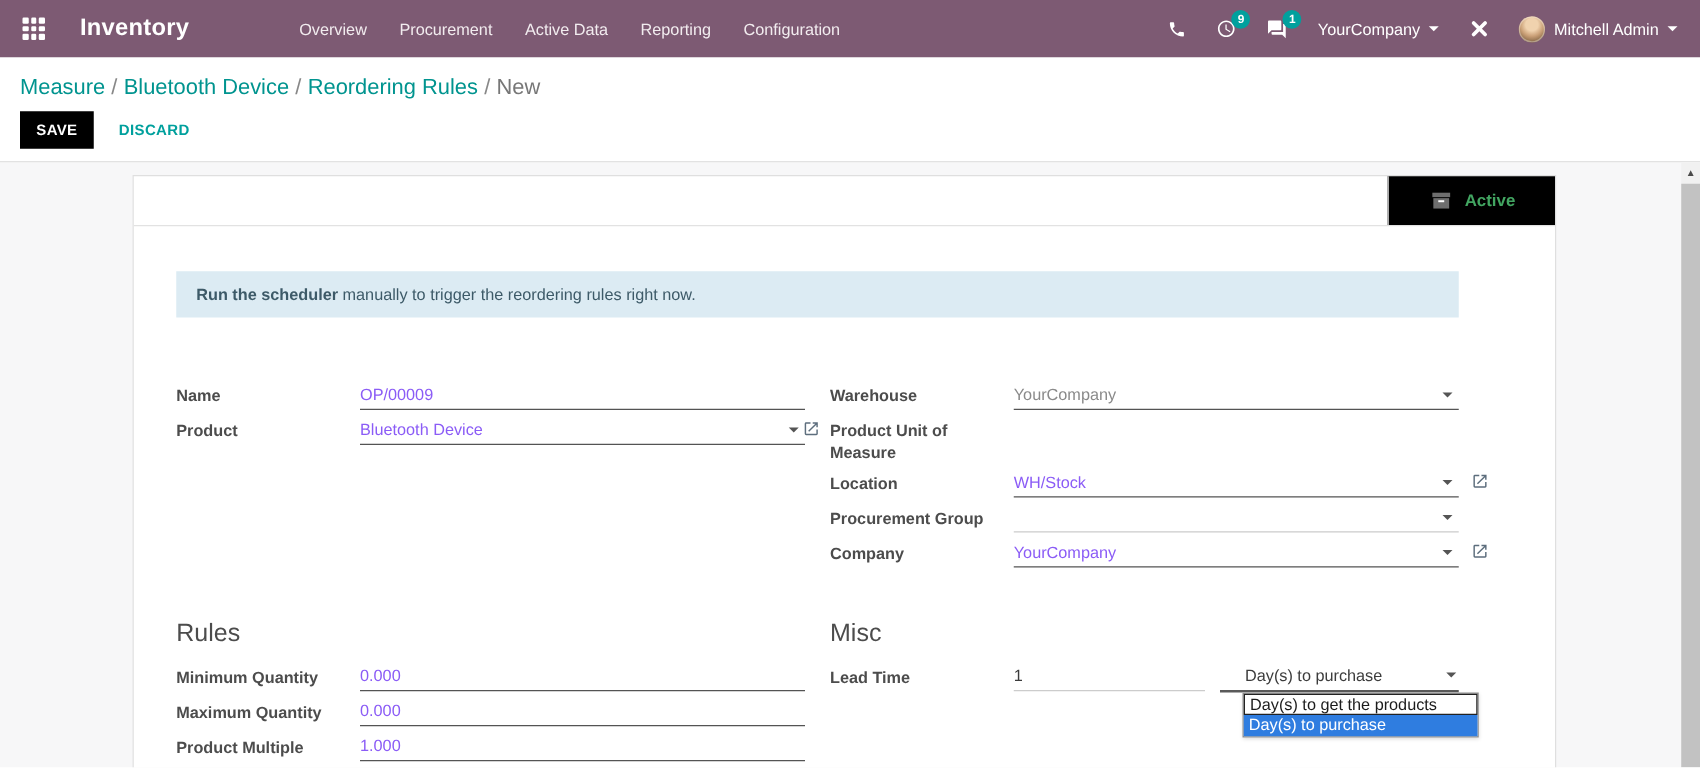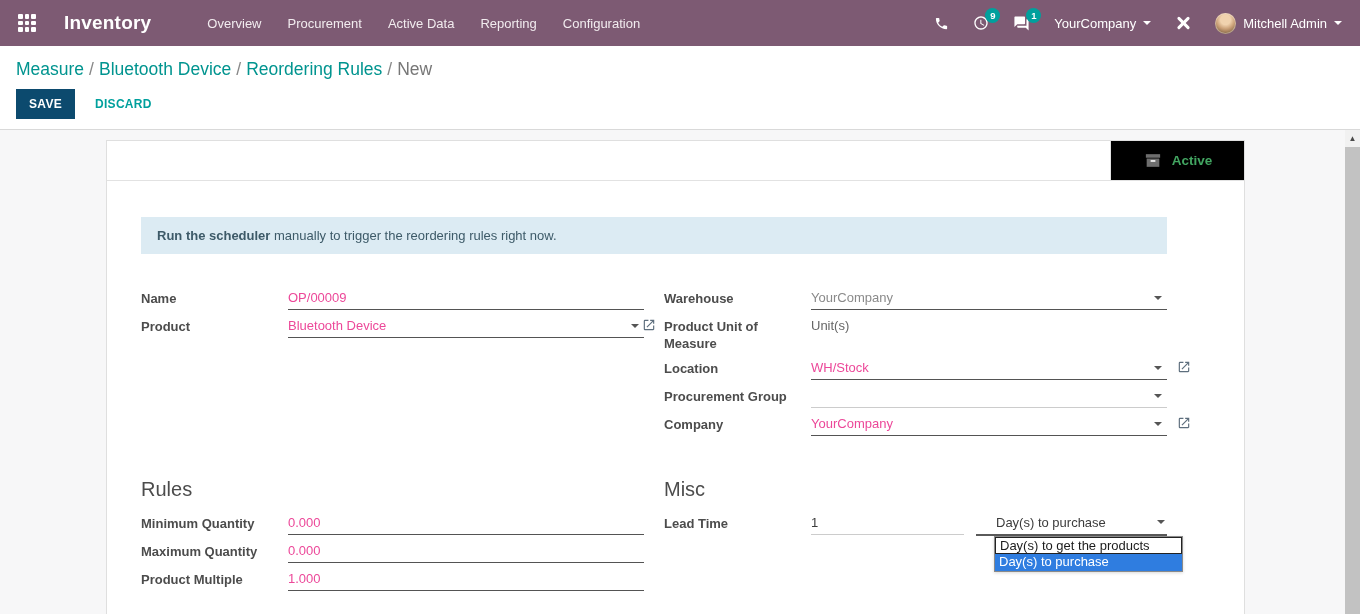--- a/index.html
+++ b/index.html
@@ -3,21 +3,21 @@
 <meta charset="utf-8">
 <style>
   * { margin:0; padding:0; box-sizing:border-box; }
   html,body { width:1360px; height:614px; overflow:hidden; background:#fff;
               font-family:"Liberation Sans", sans-serif; font-size:13px; color:#4c4c4c; }
 
   
   .navbar { height:46px; background:#7d5a73; display:flex; align-items:center; padding:0 18px; color:#fff; }
   .apps-grid { width:18px; height:18px; display:grid; grid-template-columns:repeat(3,1fr); grid-template-rows:repeat(3,1fr); gap:2px; cursor:pointer; margin-right:28px; flex:none; }
   .apps-grid i { background:#fff; border-radius:1px; }
-  .app-name { font-size:19px; font-weight:bold; margin-right:56px; letter-spacing:.2px; }
+  .app-name { font-size:19px; font-weight:bold; margin-right:88px; letter-spacing:.2px; }
   .nav-menu { display:flex; gap:26px; font-size:13px; }
   .nav-menu .menu-item { color:#f2ecef; cursor:pointer; padding:6px 0; }
   .nav-right { margin-left:auto; display:flex; align-items:center; gap:24px; }
   .nav-iconbtn { position:relative; cursor:pointer; display:flex; align-items:center; }
   .nav-iconbtn svg { display:block; }
   .badge { position:absolute; top:-7px; right:-11px; min-width:15px; height:15px; background:#00a09d; color:#fff;
            border-radius:8px; font-size:9.5px; line-height:15px; text-align:center; padding:0 3px; font-weight:bold; }
   .nav-text { display:flex; align-items:center; gap:7px; cursor:pointer; font-size:13px; color:#fff; }
   .caret-down { width:0; height:0; border-left:4px solid transparent; border-right:4px solid transparent; border-top:4px solid currentColor; display:inline-block; }
   .tools-x { position:relative; width:16px; height:16px; }
@@ -28,43 +28,43 @@
             background:radial-gradient(circle at 50% 32%, #f0d2ae 28%, #caa077 52%, #8a6a48 78%, #6e4f33 100%);
             box-shadow:inset 0 0 0 1px rgba(255,255,255,.35); }
 
   
   .control-panel { padding:12px 16px 12px 16px; height:84px; background:#fff; border-bottom:1px solid #d9d9d9; }
   .breadcrumb { font-size:17.5px; line-height:22px; color:#00a09d; }
   .breadcrumb .bc-link { color:#00948f; cursor:pointer; }
   .breadcrumb .bc-sep { color:#888; margin:0 5px; }
   .breadcrumb .bc-current { color:#777; }
   .btn-row { margin-top:9px; display:flex; align-items:center; gap:20px; }
-  .btn-save { background:#0c4a6e; color:#fff; border:none; font-size:12px; font-weight:bold; padding:8px 13px; cursor:pointer; letter-spacing:.3px; font-family:inherit; }
+  .btn-save { background:#000000; color:#fff; border:none; font-size:12px; font-weight:bold; padding:8px 13px; cursor:pointer; letter-spacing:.3px; font-family:inherit; }
   .btn-discard { background:none; border:none; color:#00a09d; font-size:12px; font-weight:bold; cursor:pointer; letter-spacing:.3px; font-family:inherit; }
 
   
   .content { position:relative; height:484px; background:#f7f7f8; overflow:hidden; }
   .sheet { margin:10px 0 0 106px; width:1139px; min-height:520px; background:#fff; border:1px solid #dfdfdf; }
   .sheet-header { height:40px; border-bottom:1px solid #e2e2e2; position:relative; }
   .active-btn { position:absolute; top:0; right:0; height:100%; width:134px; border-left:1px solid #e2e2e2;
                 display:flex; align-items:center; justify-content:center; gap:9px; cursor:pointer; background:#000000; }
   .active-label { color:#42a561; font-size:13.5px; font-weight:bold; }
   .sheet-body { padding:36px 77px 40px 34px; }
 
   .alert-info { background:#dcebf3; color:#3d5a68; padding:11px 16px; font-size:13px; line-height:15px; }
   .alert-info b { font-weight:bold; }
 
-  .fields-top { display:flex; gap:20px; margin-top:32px; }
+  .fields-top { display:flex; gap:20px; margin-top:50px; }
   .col { flex:1; min-width:0; }
 
   .field-row { display:flex; align-items:flex-start; min-height:28px; }
   .field-row.tall { min-height:42px; }
   .field-label { width:147px; flex:none; font-weight:bold; color:#4c4c4c; font-size:13px; line-height:17px; padding-top:4px; }
   .field-wrap { flex:1; position:relative; min-width:0; }
-  .o-input { width:100%; border:none; border-bottom:1px solid #545454; background:transparent; font-size:13px; color:#ec4899;
+  .o-input { width:100%; border:none; border-bottom:1px solid #545454; background:transparent; font-size:13px; color:#8b5cf6;
              padding:4px 18px 4px 0; height:24px; font-family:inherit; outline:none; display:block; }
   .o-input.no-caret { padding-right:0; }
   .o-input.readonly { border-bottom:none; color:#666; cursor:default; }
   .o-input.muted { color:#8a8a8a; }
   .o-input.light-line { border-bottom:1px solid #ccc; }
   .m2o { line-height:16px; cursor:pointer; }
   .field-caret { position:absolute; right:5px; top:10px; color:#555; }
   .ext-link { position:absolute; top:4px; right:-24px; cursor:pointer; }
   .ext-link.inside-col { right:-12px; }
 
@@ -197,23 +197,20 @@
         <div class="col">
           <div class="field-row">
             <div class="field-label">Warehouse</div>
             <div class="field-wrap">
               <div class="o-input m2o muted">YourCompany</div>
               <span class="field-caret caret-down"></span>
             </div>
           </div>
           <div class="field-row tall">
             <div class="field-label">Product Unit of Measure</div>
-            <div class="field-wrap">
-              <div class="o-input readonly">Unit(s)</div>
-            </div>
           </div>
           <div class="field-row">
             <div class="field-label">Location</div>
             <div class="field-wrap">
               <div class="o-input m2o">WH/Stock</div>
               <span class="field-caret caret-down"></span>
               <span class="ext-link">
                 <svg width="14" height="14" viewBox="0 0 24 24">
                     <path fill="#5d6e7d" d="M19 19H5V5h6V3H5a2 2 0 0 0-2 2v14a2 2 0 0 0 2 2h14c1.1 0 2-.9 2-2v-6h-2v6zM14 3v2h3.59l-9.83 9.83 1.41 1.41L19 6.41V10h2V3h-7z"></path>
                   </svg>

